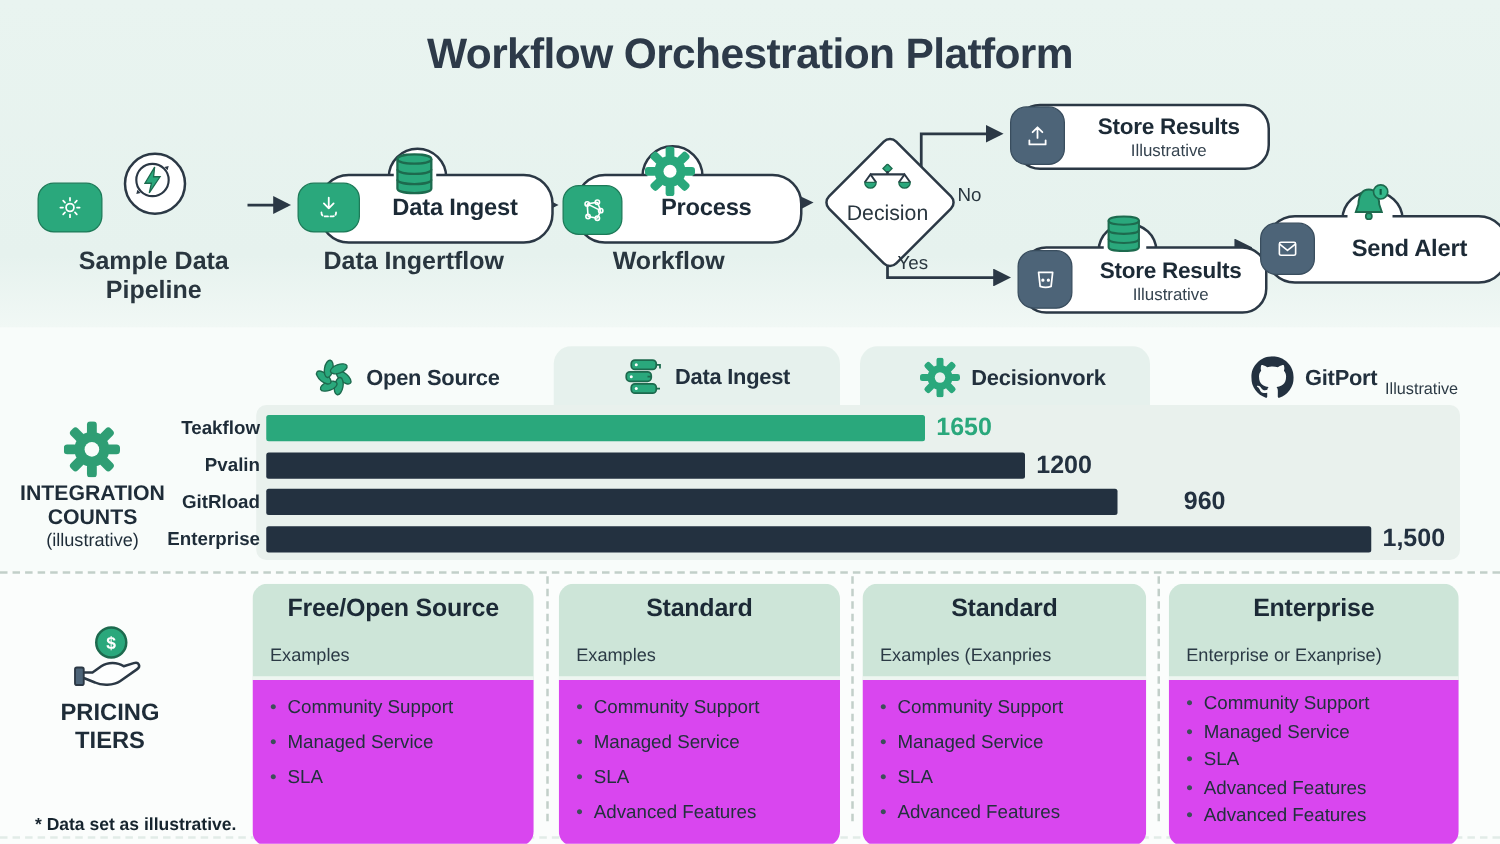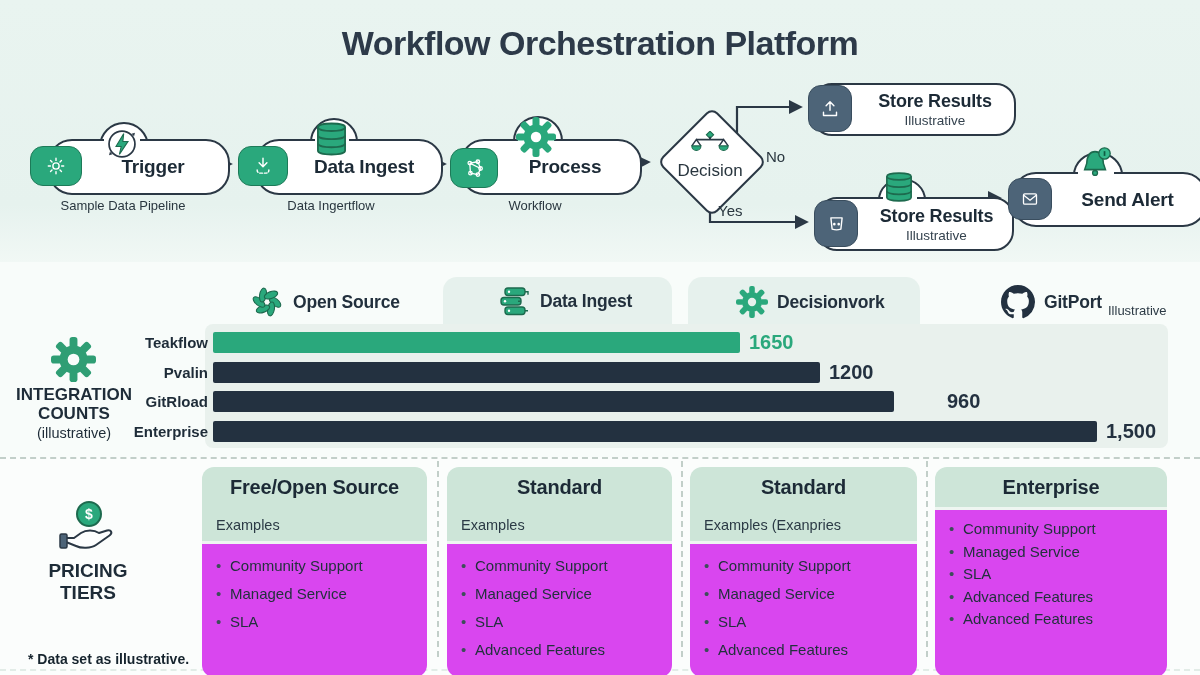--- a/index.html
+++ b/index.html
@@ -20,21 +20,21 @@
   .node{position:absolute;background:#fff;border:2.2px solid #2b3845;border-radius:24px;display:flex;align-items:center;justify-content:center;z-index:3;}
   .node-label{font-weight:700;color:#1c2a36;font-size:19px;letter-spacing:-.2px;}
   .node-sub{font-size:13.5px;color:#35434f;text-align:center;margin-top:1px;}
   .badge{position:absolute;z-index:4;border-radius:13px;display:flex;align-items:center;justify-content:center;}
   .badge.green{background:#2aa87c;border:1.5px solid #1d7a58;}
   .badge.slate{background:#4d6478;border:1.5px solid #39novy;}
   .badge.slate{border:1.5px solid #394d5e;}
   .bump{position:absolute;background:#fff;border:2.2px solid #2b3845;border-radius:50%;z-index:2;}
   .notch-cover{position:absolute;background:#fff;z-index:4;}
   .topicon{position:absolute;z-index:5;}
-  .caption{position:absolute;font-size:13px;font-weight:400;color:#29363f;text-align:center;z-index:3;}
+  .caption{position:absolute;font-size:20px;font-weight:700;color:#29363f;text-align:center;z-index:3;}
   #decision-diamond{position:absolute;left:673px;top:123px;width:74px;height:74px;background:#fff;border:2.2px solid #2b3845;border-radius:8px;transform:rotate(45deg);z-index:2;}
   .edge-label{position:absolute;font-size:15px;font-weight:500;color:#29363f;z-index:4;}
   
   .col-card{position:absolute;background:rgba(223,237,231,.72);border-radius:14px;z-index:1;}
   #chart-backdrop{position:absolute;left:205px;top:324px;width:963px;height:124px;background:#e9f1ed;border-radius:8px;z-index:1;}
   .col-head{position:absolute;display:flex;align-items:center;gap:9px;z-index:3;}
   .col-head-label{font-size:17.5px;font-weight:700;color:#22303d;letter-spacing:-.2px;}
   .small-note{position:absolute;font-size:13px;color:#2c3a45;z-index:3;}
   #integration-heading{position:absolute;left:0px;top:385px;width:148px;text-align:center;z-index:3;color:#1e2c38;}
   #integration-heading .h1{font-size:17px;font-weight:800;line-height:19px;}
@@ -81,23 +81,20 @@
       <line x1="198" y1="164" x2="230" y2="164" marker-end="url(#arrow)"></line>
       <line x1="409" y1="164" x2="444" y2="164" marker-end="url(#arrow)"></line>
       <line x1="611" y1="163" x2="648" y2="162" marker-end="url(#arrow)"></line>
       <polyline points="737,136 737,107 800,107" marker-end="url(#arrow)"></polyline>
       <polyline points="710,201 710,222 806,222" marker-end="url(#arrow)"></polyline>
       <path d="M968,222 H981 Q989,222 989,214 V206 Q989,198 997,198 H999" marker-end="url(#arrow)"></path>
     </g>
   </svg>
 
   <div class="bump" style="left:99px;top:122px;width:46px;height:46px"></div>
-  <div class="node" style="left:48px;top:139px;width:150px;height:52px;padding-left:28px">
-    <span class="node-label">Trigger</span>
-  </div>
   <div class="notch-cover" style="left:104px;top:138px;width:36px;height:5px"></div>
   <div class="topicon" style="left:103px;top:125px">
     <svg width="38" height="38" viewBox="0 0 44 44">
       <circle cx="22" cy="22" r="15" fill="#fff" stroke="#2b3845" stroke-width="2"></circle>
       <polygon points="24,10 15,25 21,25 19,34 29,19 23,19" fill="#2aa87c" stroke="#1d6a4e" stroke-width="1.2"></polygon>
       <path d="M33,10 l4,-1 -1,4 Z M11,34 l-4,1 1,-4 Z" fill="#2b3845"></path>
     </svg>
   </div>
   <div class="badge green" style="left:30px;top:146px;width:50px;height:38px">
     <svg width="28" height="28" viewBox="0 0 40 40" stroke="#fff" stroke-width="2" fill="none" stroke-linecap="round">
@@ -411,20 +408,21 @@
           <li>Community Support</li>
           <li>Managed Service</li>
           <li>SLA</li>
           <li>Advanced Features</li>
         </ul>
       </div>
     </div>
     <div class="tier-card dense" style="left: 935px; width: 232px;">
       <div class="tier-head">
         <div class="tier-title">Enterprise</div>
+        <div class="tier-sub">Enterprise or Exanprise)</div>
       </div>
       <div class="tier-body">
         <ul>
           <li>Community Support</li>
           <li>Managed Service</li>
           <li>SLA</li>
           <li>Advanced Features</li>
           <li>Advanced Features</li>
         </ul>
       </div>

